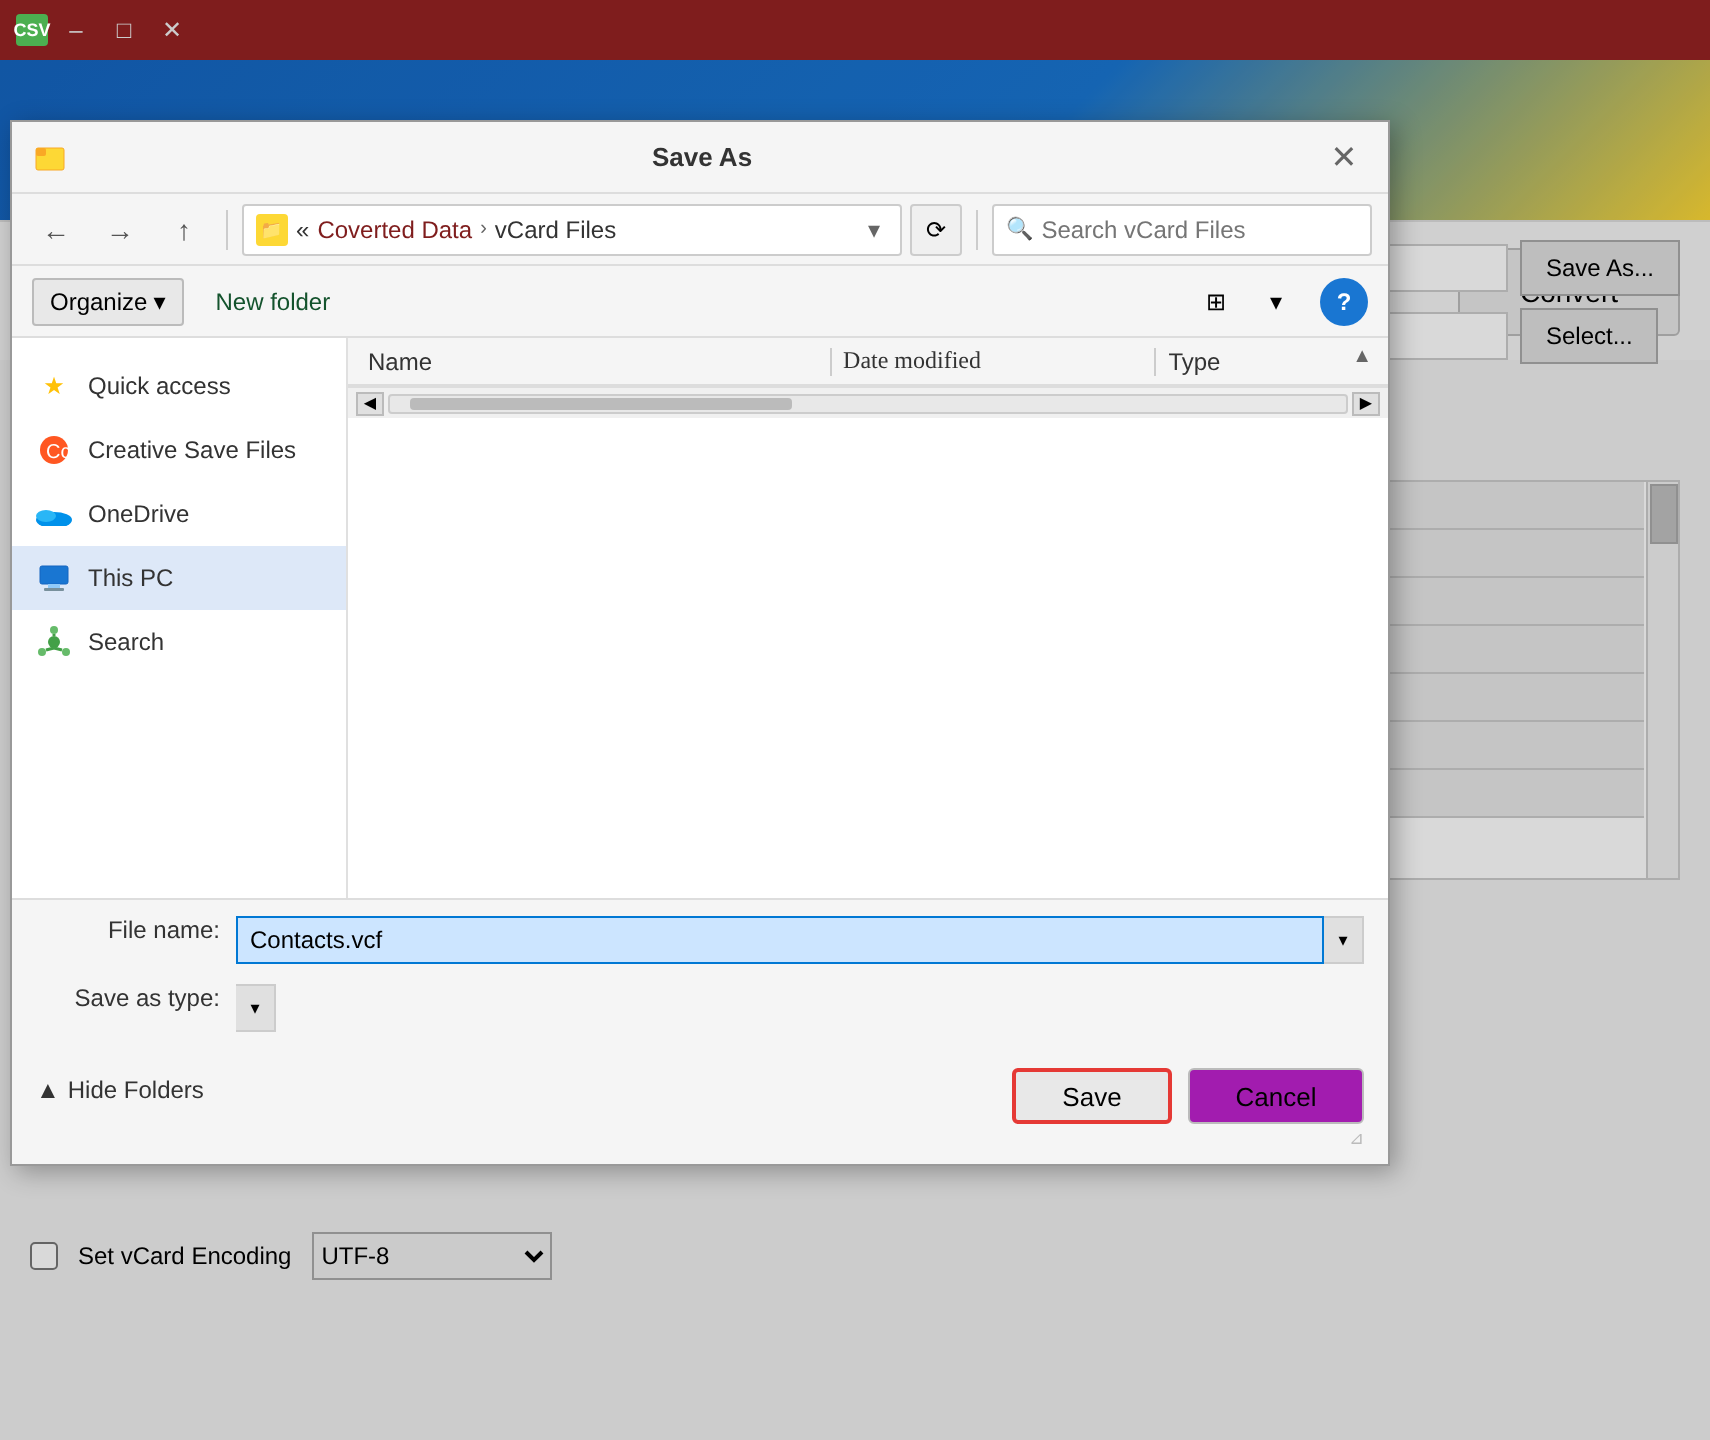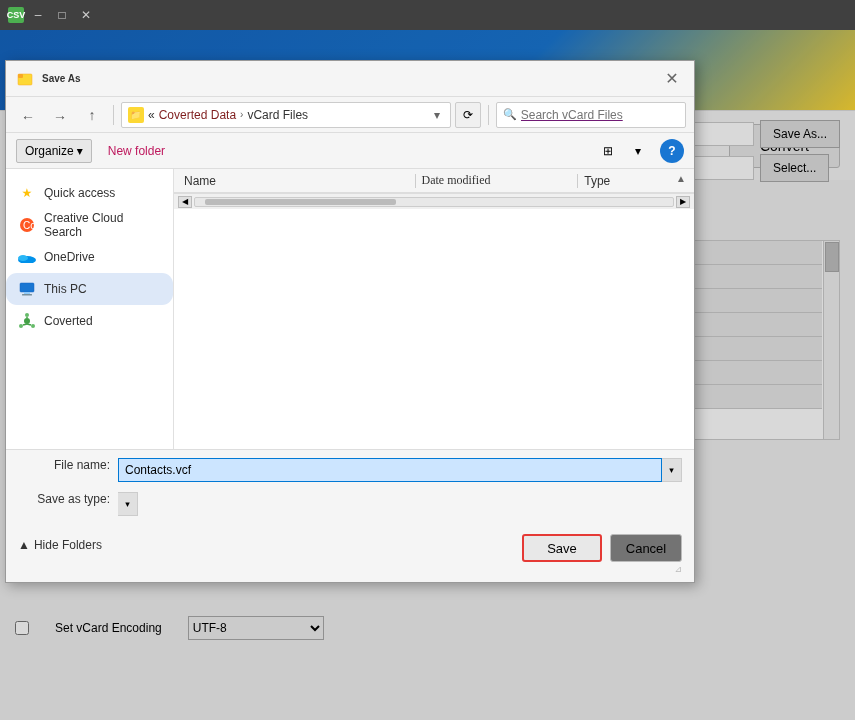--- a/index.html
+++ b/index.html
@@ -18,21 +18,21 @@
       width: 855px;
       height: 720px;
       display: flex;
       flex-direction: column;
       background: #f0f0f0;
     }
 
     
     .title-bar {
       height: 30px;
-      background: #404040;
+      background: #7f1d1d;
       display: flex;
       align-items: center;
       padding: 0 8px;
       color: white;
       font-size: 12px;
       flex-shrink: 0;
     }
     .title-bar-icon {
       width: 16px;
       height: 16px;
@@ -155,21 +155,21 @@
 
     
     .bottom-section {
       position: absolute;
       bottom: 80px;
       left: 0;
       right: 0;
       padding: 0 15px;
       display: flex;
       align-items: center;
-      gap: 26px;
+      gap: 10px;
     }
     .encoding-checkbox {
       width: 14px;
       height: 14px;
     }
     .encoding-label { font-size: 12px; }
 
     
     .footer-bar {
       height: 70px;
@@ -245,23 +245,24 @@
     .dialog-title-icon {
       width: 18px;
       height: 18px;
       margin-right: 8px;
       display: flex;
       align-items: center;
       justify-content: center;
     }
     .dialog-title-text {
       flex: 1;
-      font-size: 10px;
+      font-size: 13px;
       font-weight: 600;
       color: #333;
+      text-align: center;
     }
     .dialog-close {
       width: 24px;
       height: 24px;
       display: flex;
       align-items: center;
       justify-content: center;
       cursor: pointer;
       font-size: 16px;
       color: #666;
@@ -356,24 +357,23 @@
       border-radius: 2px;
       padding: 0 6px;
       gap: 4px;
       width: 190px;
     }
     .search-icon { color: #999; font-size: 11px; }
     .search-input-el {
       border: none;
       outline: none;
       font-size: 12px;
-      color: #701a75;
+      color: #15803d;
       width: 100%;
       background: transparent;
-      text-decoration: underline;
     }
 
     
     .dialog-toolbar2 {
       height: 36px;
       background: #f5f5f5;
       border-bottom: 1px solid #ddd;
       display: flex;
       align-items: center;
       padding: 0 10px;
@@ -391,21 +391,21 @@
       align-items: center;
       gap: 3px;
     }
     .new-folder-btn {
       height: 24px;
       padding: 0 8px;
       background: transparent;
       border: none;
       cursor: pointer;
       font-size: 12px;
-      color: #be185d;
+      color: #14532d;
     }
     .view-btn {
       margin-left: auto;
       width: 28px;
       height: 24px;
       background: transparent;
       border: 1px solid transparent;
       cursor: pointer;
       display: flex;
       align-items: center;
@@ -444,21 +444,21 @@
     .sidebar-item-d {
       height: 32px;
       display: flex;
       align-items: center;
       padding: 0 12px;
       gap: 8px;
       cursor: pointer;
       font-size: 12px;
       color: #333;
     }
-    .sidebar-item-d.active { background: #dde8f8; border-radius: 11px; }
+    .sidebar-item-d.active { background: #dde8f8; }
     .sidebar-item-icon {
       width: 18px;
       height: 18px;
       display: flex;
       align-items: center;
       justify-content: center;
       flex-shrink: 0;
     }
 
     
@@ -616,23 +616,23 @@
       width: 80px;
       height: 28px;
       background: #e8e8e8;
       border: 2px solid #e53935;
       border-radius: 3px;
       cursor: pointer;
       font-size: 13px;
       font-weight: 500;
     }
     .btn-cancel-d {
-      width: 72px;
+      width: 88px;
       height: 28px;
-      background: #737373;
+      background: #a21caf;
       border: 1px solid #bbb;
       border-radius: 3px;
       cursor: pointer;
       font-size: 13px;
     }
 
     .hide-folders-row {
       display: flex;
       align-items: center;
       gap: 6px;
@@ -699,21 +699,21 @@
         <div class="scroll-track">
           <div class="scroll-thumb"></div>
         </div>
       </div>
     </div>
 
     <div class="bottom-section">
       <input type="checkbox" class="encoding-checkbox" style="">
       <span class="encoding-label">Set vCard Encoding</span>
       <div style="display:flex;align-items:center;">
-        <select style="width:136px;height:24px;border:1px solid #aaa;font-size:12px;">
+        <select style="width:120px;height:24px;border:1px solid #aaa;font-size:12px;">
           <option>UTF-8</option>
         </select>
       </div>
     </div>
 
     <div class="dialog-overlay">
       <div class="dialog">
 
         <div class="dialog-titlebar">
           <div class="dialog-title-icon">
@@ -784,21 +784,21 @@
               <div class="sidebar-item-icon icon-quickaccess">★</div>
               <span>Quick access</span>
             </div>
             <div class="sidebar-item-d">
               <div class="sidebar-item-icon icon-creative">
                 <svg width="16" height="16" viewBox="0 0 16 16">
                     <circle cx="8" cy="8" r="7" fill="#FF5722"></circle>
                     <text x="4" y="12" font-size="10" fill="white">Cc</text>
                   </svg>
               </div>
-              <span>Creative Cloud Search</span>
+              <span>Creative Save Files</span>
             </div>
             <div class="sidebar-item-d">
               <div class="sidebar-item-icon icon-onedrive">
                 <svg width="18" height="12" viewBox="0 0 18 12">
                     <ellipse cx="9" cy="9" rx="9" ry="4" fill="#0091EA"></ellipse>
                     <ellipse cx="5" cy="7" rx="5" ry="3" fill="#29B6F6"></ellipse>
                   </svg>
               </div>
               <span>OneDrive</span>
             </div>
@@ -817,21 +817,21 @@
                 <svg width="16" height="16" viewBox="0 0 16 16">
                     <circle cx="8" cy="8" r="3" fill="#43A047"></circle>
                     <circle cx="8" cy="2" r="2" fill="#66BB6A"></circle>
                     <circle cx="2" cy="13" r="2" fill="#66BB6A"></circle>
                     <circle cx="14" cy="13" r="2" fill="#66BB6A"></circle>
                     <line x1="8" y1="4" x2="8" y2="5" stroke="#43A047" stroke-width="1.5"></line>
                     <line x1="8" y1="11" x2="4" y2="12" stroke="#43A047" stroke-width="1.5"></line>
                     <line x1="8" y1="11" x2="12" y2="12" stroke="#43A047" stroke-width="1.5"></line>
                   </svg>
               </div>
-              <span>Coverted</span>
+              <span>Search</span>
             </div>
           </div>
 
           <div class="file-list-area">
 
             <div class="col-headers">
               <span class="col-sort-arrow">▲</span>
               <span class="col-header col-name">Name</span>
               <div class="col-sep"></div>
               <span class="col-header col-modified">Date modified</span>

